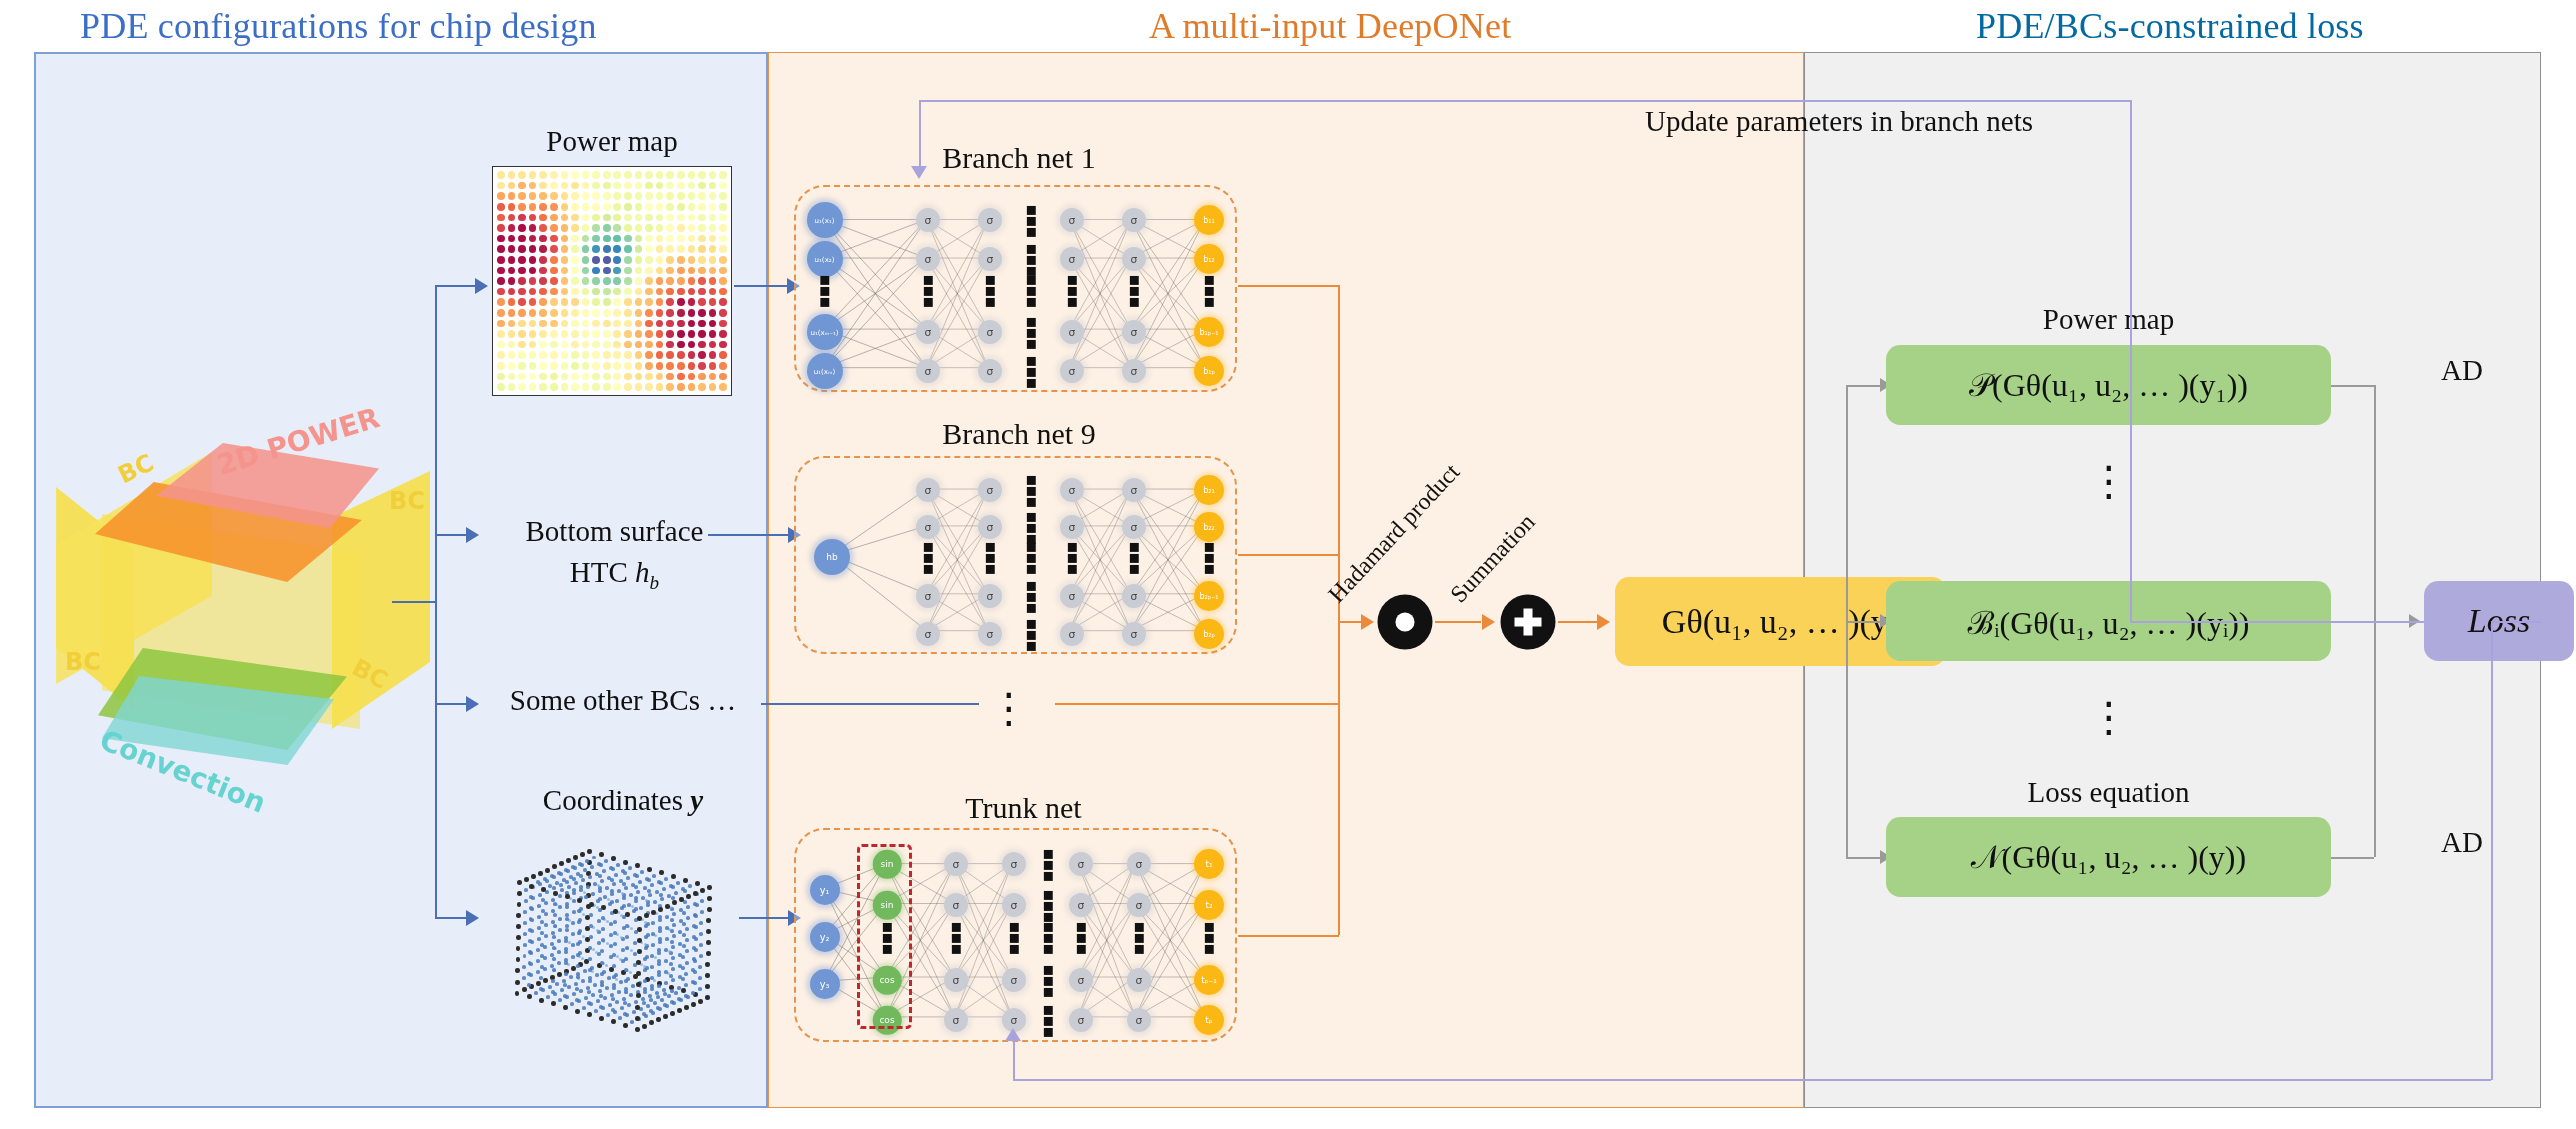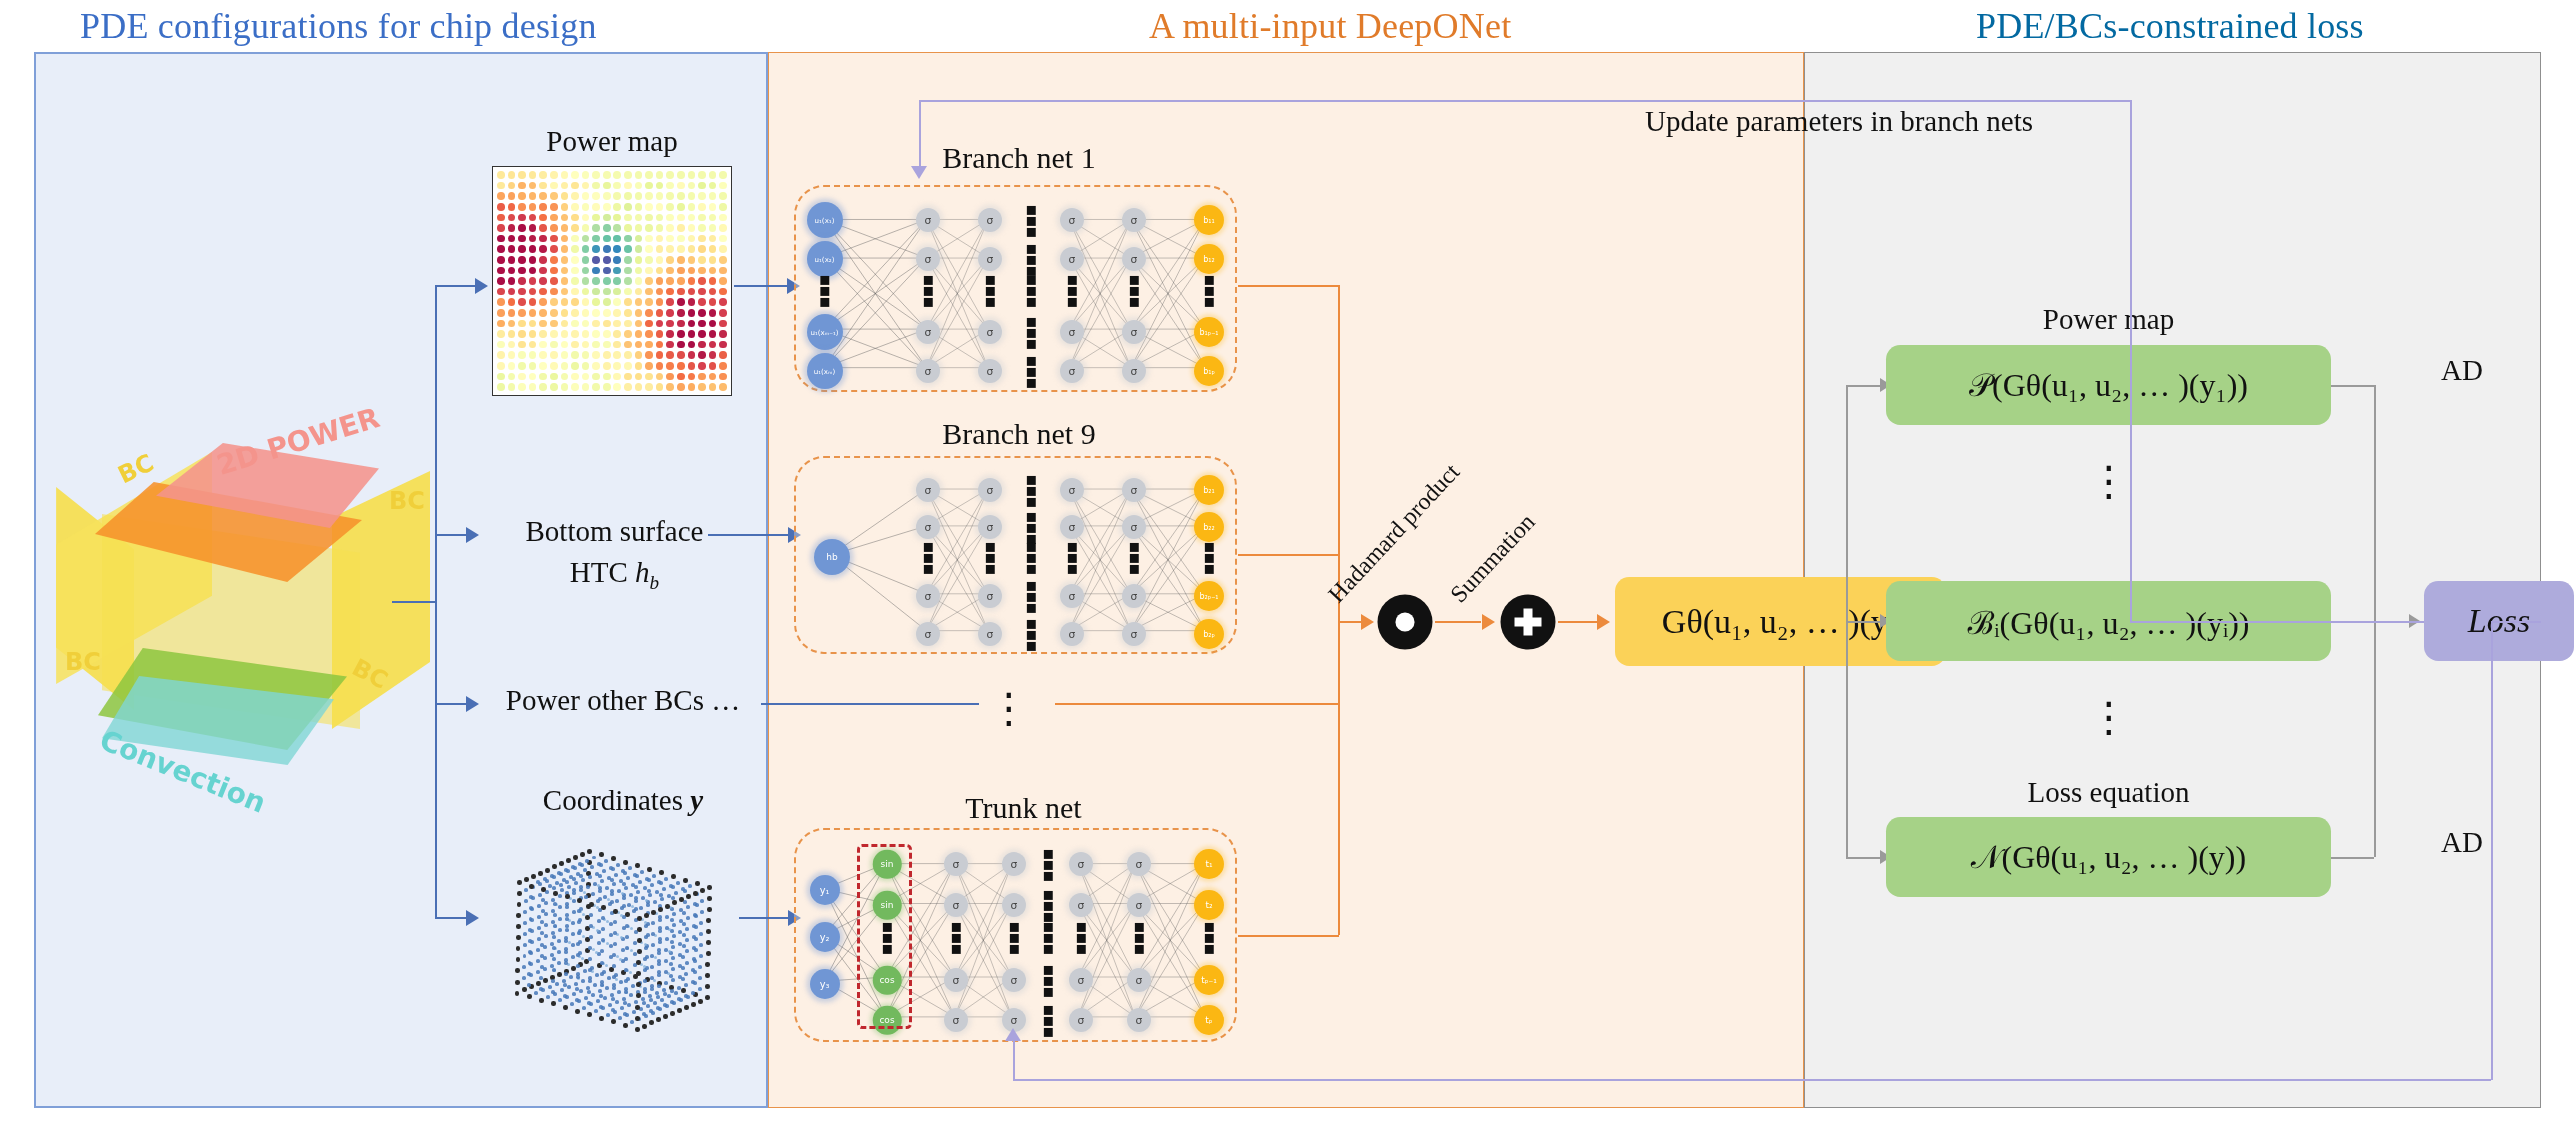--- a/index.html
+++ b/index.html
@@ -663,21 +663,21 @@
       <i style="background: rgb(252, 165, 93);"></i>
       <i style="background: rgb(253, 173, 96);"></i>
       <i style="background: rgb(253, 190, 110);"></i>
       <i style="background: rgb(253, 193, 113);"></i>
       <i style="background: rgb(253, 187, 108);"></i>
     </div>
 
   <div class="lbl" style="left:481px; top:515px; width:267px;">Bottom surface</div>
   <div class="lbl" style="left:481px; top:556px; width:267px;">HTC <i>h</i><sub><i>b</i></sub></div>
 
-  <div class="lbl" style="left:485px; top:684px; width:276px;">Power other BCs …</div>
+  <div class="lbl" style="left:485px; top:684px; width:276px;">Some other BCs …</div>
 
   <div class="lbl" style="left:494px; top:784px; width:258px;">Coordinates <b><i>y</i></b></div>
   <div id="coord-cloud">
       <i style="width: 4.5px; height: 4.5px; left: 88px; top: 25px; background: rgb(43, 43, 43);"></i>
       <i style="width: 4.5px; height: 4.5px; left: 88px; top: 36px; background: rgb(43, 43, 43);"></i>
       <i style="width: 4.5px; height: 4.5px; left: 81px; top: 28px; background: rgb(43, 43, 43);"></i>
       <i style="width: 4.5px; height: 4.5px; left: 100px; top: 28px; background: rgb(43, 43, 43);"></i>
       <i style="width: 4.5px; height: 4.5px; left: 87px; top: 47px; background: rgb(43, 43, 43);"></i>
       <i style="width: 3.7px; height: 3.7px; left: 81px; top: 39px; background: rgba(70, 120, 185, 0.85);"></i>
       <i style="width: 4.5px; height: 4.5px; left: 74px; top: 31px; background: rgb(43, 43, 43);"></i>

